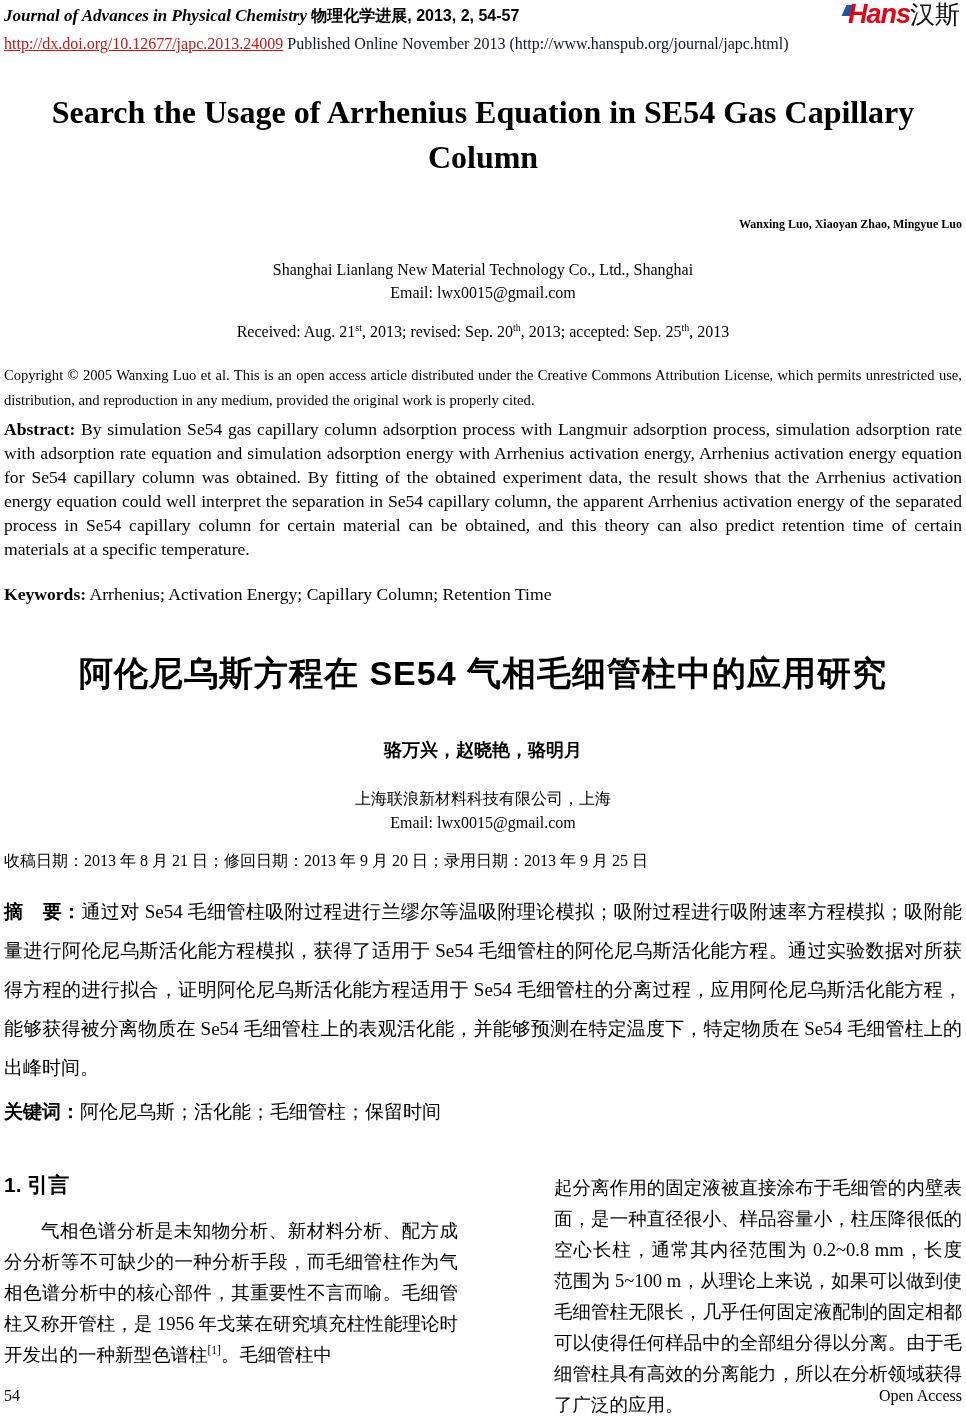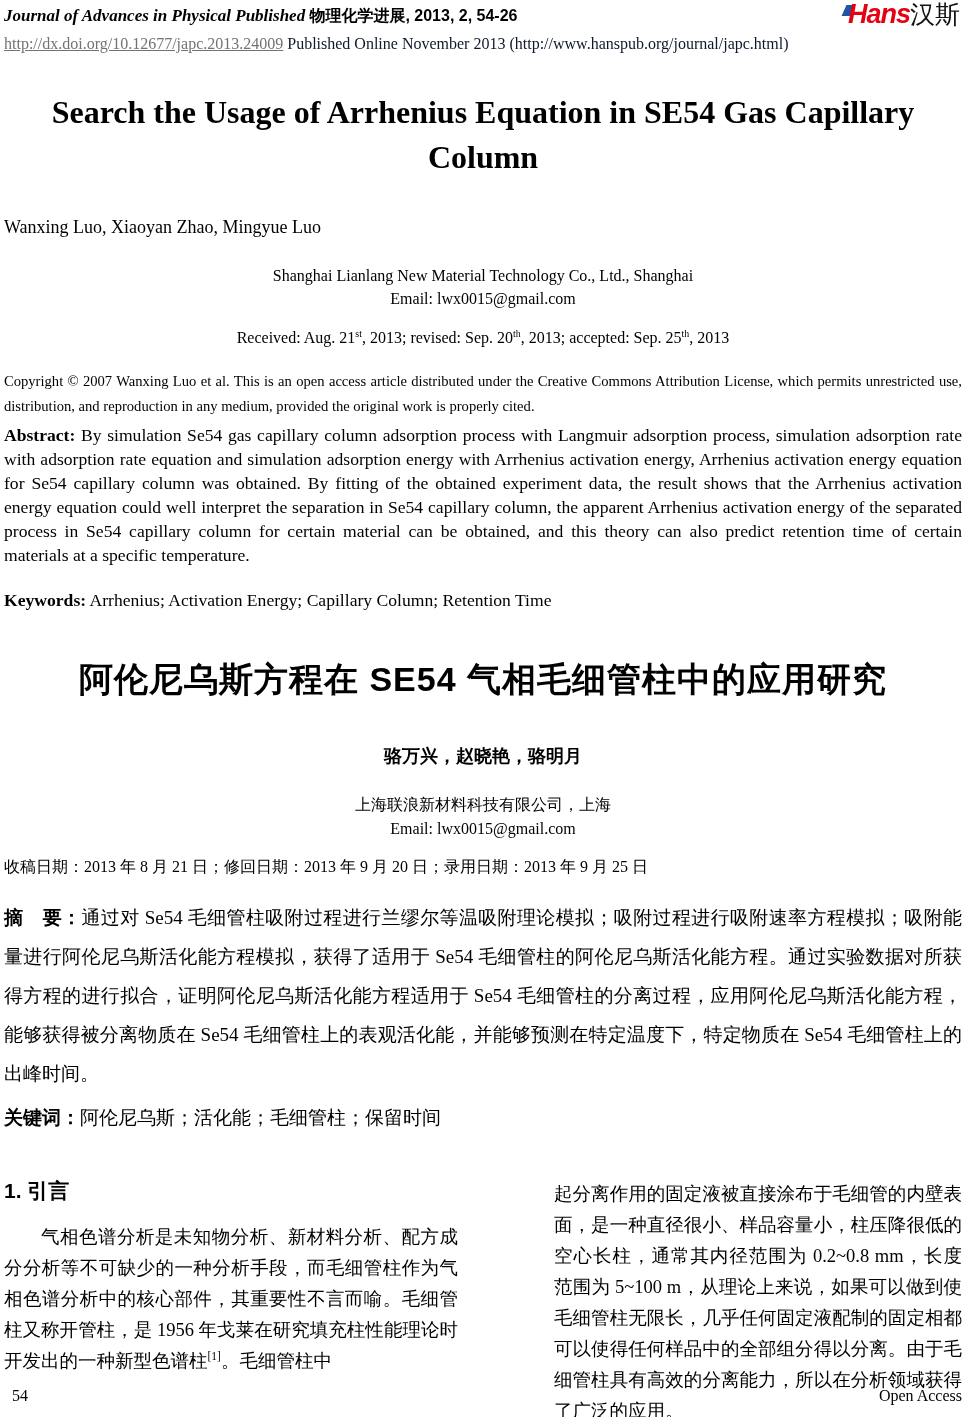--- a/index.html
+++ b/index.html
@@ -31,32 +31,32 @@
     width: 9px; height: 11px;
     transform: skewX(-24deg);
   }
   .logo-hans {
     position: relative;
     font-family: "Liberation Sans", sans-serif;
     font-style: italic; font-weight: bold; font-size: 27px; letter-spacing: -1px;
   }
   .logo-cn { font-weight: normal; font-size: 25px; font-family: "Liberation Sans", sans-serif; color: #111; }
   .hdr-row2 { font-size: 16px; line-height: 24px; }
-  .doi-link { color: #737373; text-decoration: underline; }
+  .doi-link { color: #b91c1c; text-decoration: underline; }
   .pub-info { color: #0f172a; }
   
   .title-en {
     margin-top: 34px;
     text-align: center;
     font-size: 32px;
     line-height: 45px;
     font-weight: bold;
     font-family: "Liberation Serif", serif;
   }
-  .authors-en { margin-top: 37px; text-align: left; font-size: 18px; font-weight: normal; }
+  .authors-en { margin-top: 37px; text-align: right; font-size: 12px; font-weight: bold; }
   .affil-en { margin-top: 26px; text-align: center; font-size: 16px; line-height: 23px; }
   .email-en { text-align: center; font-size: 16px; line-height: 23px; }
   .received { margin-top: 19px; text-align: center; font-size: 16px; }
   sup { font-size: 0.62em; vertical-align: super; line-height: 0; }
   .copyright {
     margin-top: 22px;
     font-size: 14.6px;
     line-height: 25px;
     text-align: justify;
   }
@@ -104,52 +104,52 @@
   .body-par {
     font-size: 18.5px;
     line-height: 31px;
     text-align: justify;
   }
   .col-left .body-par { margin-top: 17px; text-indent: 2em; }
   .col-right .body-par { margin-top: 2px; margin-left: 46px; }
   
   .footer {
     position: absolute;
-    left: 12px; right: 4px; bottom: 12px;
+    left: 4px; right: 4px; bottom: 12px;
     display: flex;
     justify-content: space-between;
     font-size: 16px;
   }
 </style>
 </head>
 <body>
 
 <div class="page">
 
   <div class="hdr-row1">
     <div class="hdr-left">
-      <span class="journal-en">Journal of Advances in Physical Published</span>
-      <span class="journal-cn">物理化学进展, 2013, 2, 54-26</span>
+      <span class="journal-en">Journal of Advances in Physical Chemistry</span>
+      <span class="journal-cn">物理化学进展, 2013, 2, 54-57</span>
     </div>
     <div class="logo">
       <span class="logo-blue" style="background: rgb(33, 85, 163);"></span>
       <span class="logo-hans" style="color: rgb(230, 0, 18);">Hans</span><span class="logo-cn">汉斯</span>
     </div>
   </div>
   <div class="hdr-row2">
     <a class="doi-link" href="#">http://dx.doi.org/10.12677/japc.2013.24009</a>
     <span class="pub-info">Published Online November 2013 (http://www.hanspub.org/journal/japc.html)</span>
   </div>
 
   <h1 class="title-en">Search the Usage of Arrhenius Equation in SE54 Gas Capillary Column</h1>
   <div class="authors-en">Wanxing Luo, Xiaoyan Zhao, Mingyue Luo</div>
   <div class="affil-en">Shanghai Lianlang New Material Technology Co., Ltd., Shanghai</div>
   <div class="email-en">Email: lwx0015@gmail.com</div>
   <div class="received">Received: Aug. 21<sup>st</sup>, 2013; revised: Sep. 20<sup>th</sup>, 2013; accepted: Sep. 25<sup>th</sup>, 2013</div>
-  <p class="copyright">Copyright © 2007 Wanxing Luo et al. This is an open access article distributed under the Creative Commons Attribution License, which permits unrestricted use, distribution, and reproduction in any medium, provided the original work is properly cited.</p>
+  <p class="copyright">Copyright © 2005 Wanxing Luo et al. This is an open access article distributed under the Creative Commons Attribution License, which permits unrestricted use, distribution, and reproduction in any medium, provided the original work is properly cited.</p>
   <p class="abstract-en"><b>Abstract:</b><span> By simulation Se54 gas capillary column adsorption process with Langmuir adsorption process, simulation adsorption rate with adsorption rate equation and simulation adsorption energy with Arrhenius activation energy, Arrhenius activation energy equation for Se54 capillary column was obtained. By fitting of the obtained experiment data, the result shows that the Arrhenius activation energy equation could well interpret the separation in Se54 capillary column, the apparent Arrhenius activation energy of the separated process in Se54 capillary column for certain material can be obtained, and this theory can also predict retention time of certain materials at a specific temperature.</span></p>
   <p class="keywords-en"><b>Keywords:</b><span> Arrhenius; Activation Energy; Capillary Column; Retention Time</span></p>
 
   <h1 class="title-cn">阿伦尼乌斯方程在 SE54 气相毛细管柱中的应用研究</h1>
   <div class="authors-cn">骆万兴，赵晓艳，骆明月</div>
   <div class="affil-cn">上海联浪新材料科技有限公司，上海</div>
   <div class="email-cn">Email: lwx0015@gmail.com</div>
   <div class="dates-cn">收稿日期：2013 年 8 月 21 日；修回日期：2013 年 9 月 20 日；录用日期：2013 年 9 月 25 日</div>
   <p class="abstract-cn"><b>摘　要：</b><span>通过对 Se54 毛细管柱吸附过程进行兰缪尔等温吸附理论模拟；吸附过程进行吸附速率方程模拟；吸附能量进行阿伦尼乌斯活化能方程模拟，获得了适用于 Se54 毛细管柱的阿伦尼乌斯活化能方程。通过实验数据对所获得方程的进行拟合，证明阿伦尼乌斯活化能方程适用于 Se54 毛细管柱的分离过程，应用阿伦尼乌斯活化能方程，能够获得被分离物质在 Se54 毛细管柱上的表观活化能，并能够预测在特定温度下，特定物质在 Se54 毛细管柱上的出峰时间。</span></p>
   <p class="keywords-cn"><b>关键词：</b><span>阿伦尼乌斯；活化能；毛细管柱；保留时间</span></p>

